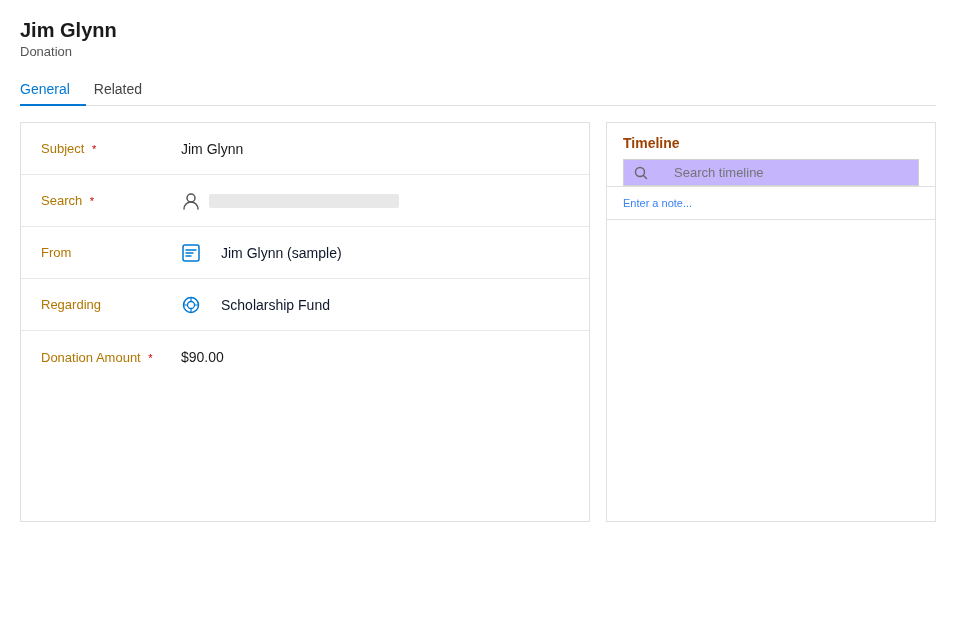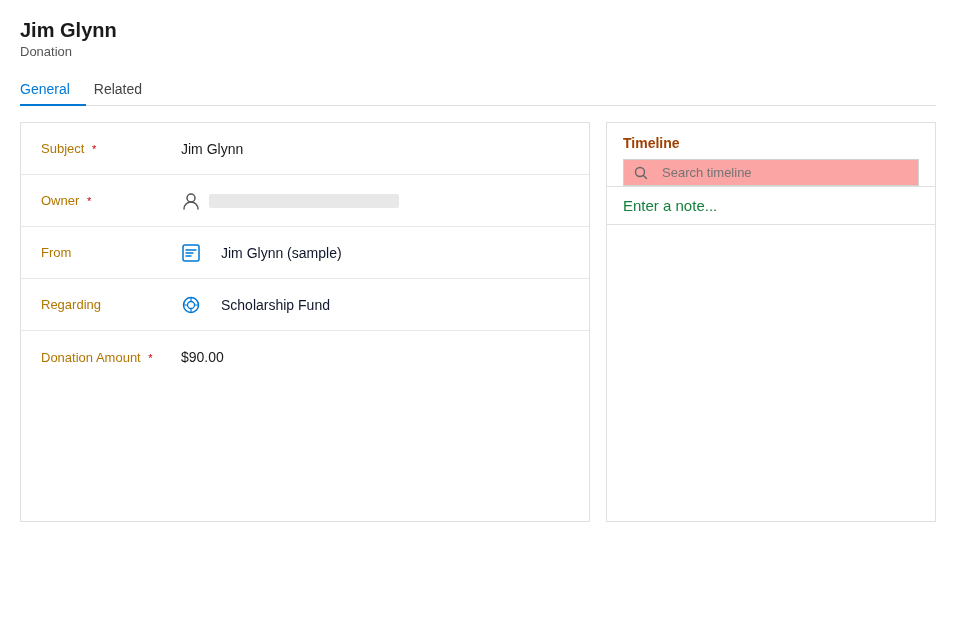--- a/index.html
+++ b/index.html
@@ -155,43 +155,43 @@
       font-weight: 600;
       color: #a04000;
       margin-bottom: 8px;
     }
 
     .timeline-search {
       display: flex;
       align-items: center;
       border: 1px solid #d0d0d0;
       padding: 5px 10px;
-      gap: 14px;
-      background: #fca5a5;
+      gap: 26px;
+      background: #c4b5fd;
       width: 100%;
     }
 
     .timeline-search input {
       border: none;
       outline: none;
       font-size: 13px;
       color: #555;
       width: 100%;
       background: transparent;
     }
 
     .search-icon-svg {
       color: #555;
       flex-shrink: 0;
     }
 
     .timeline-note {
       padding: 10px 16px;
-      font-size: 15px;
-      color: #15803d;
+      font-size: 11px;
+      color: #3b82f6;
       border-bottom: 1px solid #e0e0e0;
       cursor: text;
     }
 
     .record-icon {
       display: inline-flex;
       align-items: center;
       justify-content: center;
       width: 20px;
       height: 20px;
@@ -224,21 +224,21 @@
       <div class="form-row">
         <div class="field-label">
           <span>Subject</span>
           <span class="field-required">*</span>
         </div>
         <div class="field-value">Jim Glynn</div>
       </div>
 
       <div class="form-row">
         <div class="field-label">
-          <span>Owner</span>
+          <span>Search</span>
           <span class="field-required">*</span>
         </div>
         <div class="field-value">
           <div class="owner-input">
             <svg class="owner-avatar-icon" viewBox="0 0 20 20" fill="none" xmlns="http://www.w3.org/2000/svg" width="20" height="20">
               <circle cx="10" cy="7" r="4" stroke="#555" stroke-width="1.5"></circle>
               <path d="M3 18c0-3.866 3.134-7 7-7s7 3.134 7 7" stroke="#555" stroke-width="1.5" stroke-linecap="round"></path>
             </svg>
             <div class="owner-text-bar"></div>
           </div>

